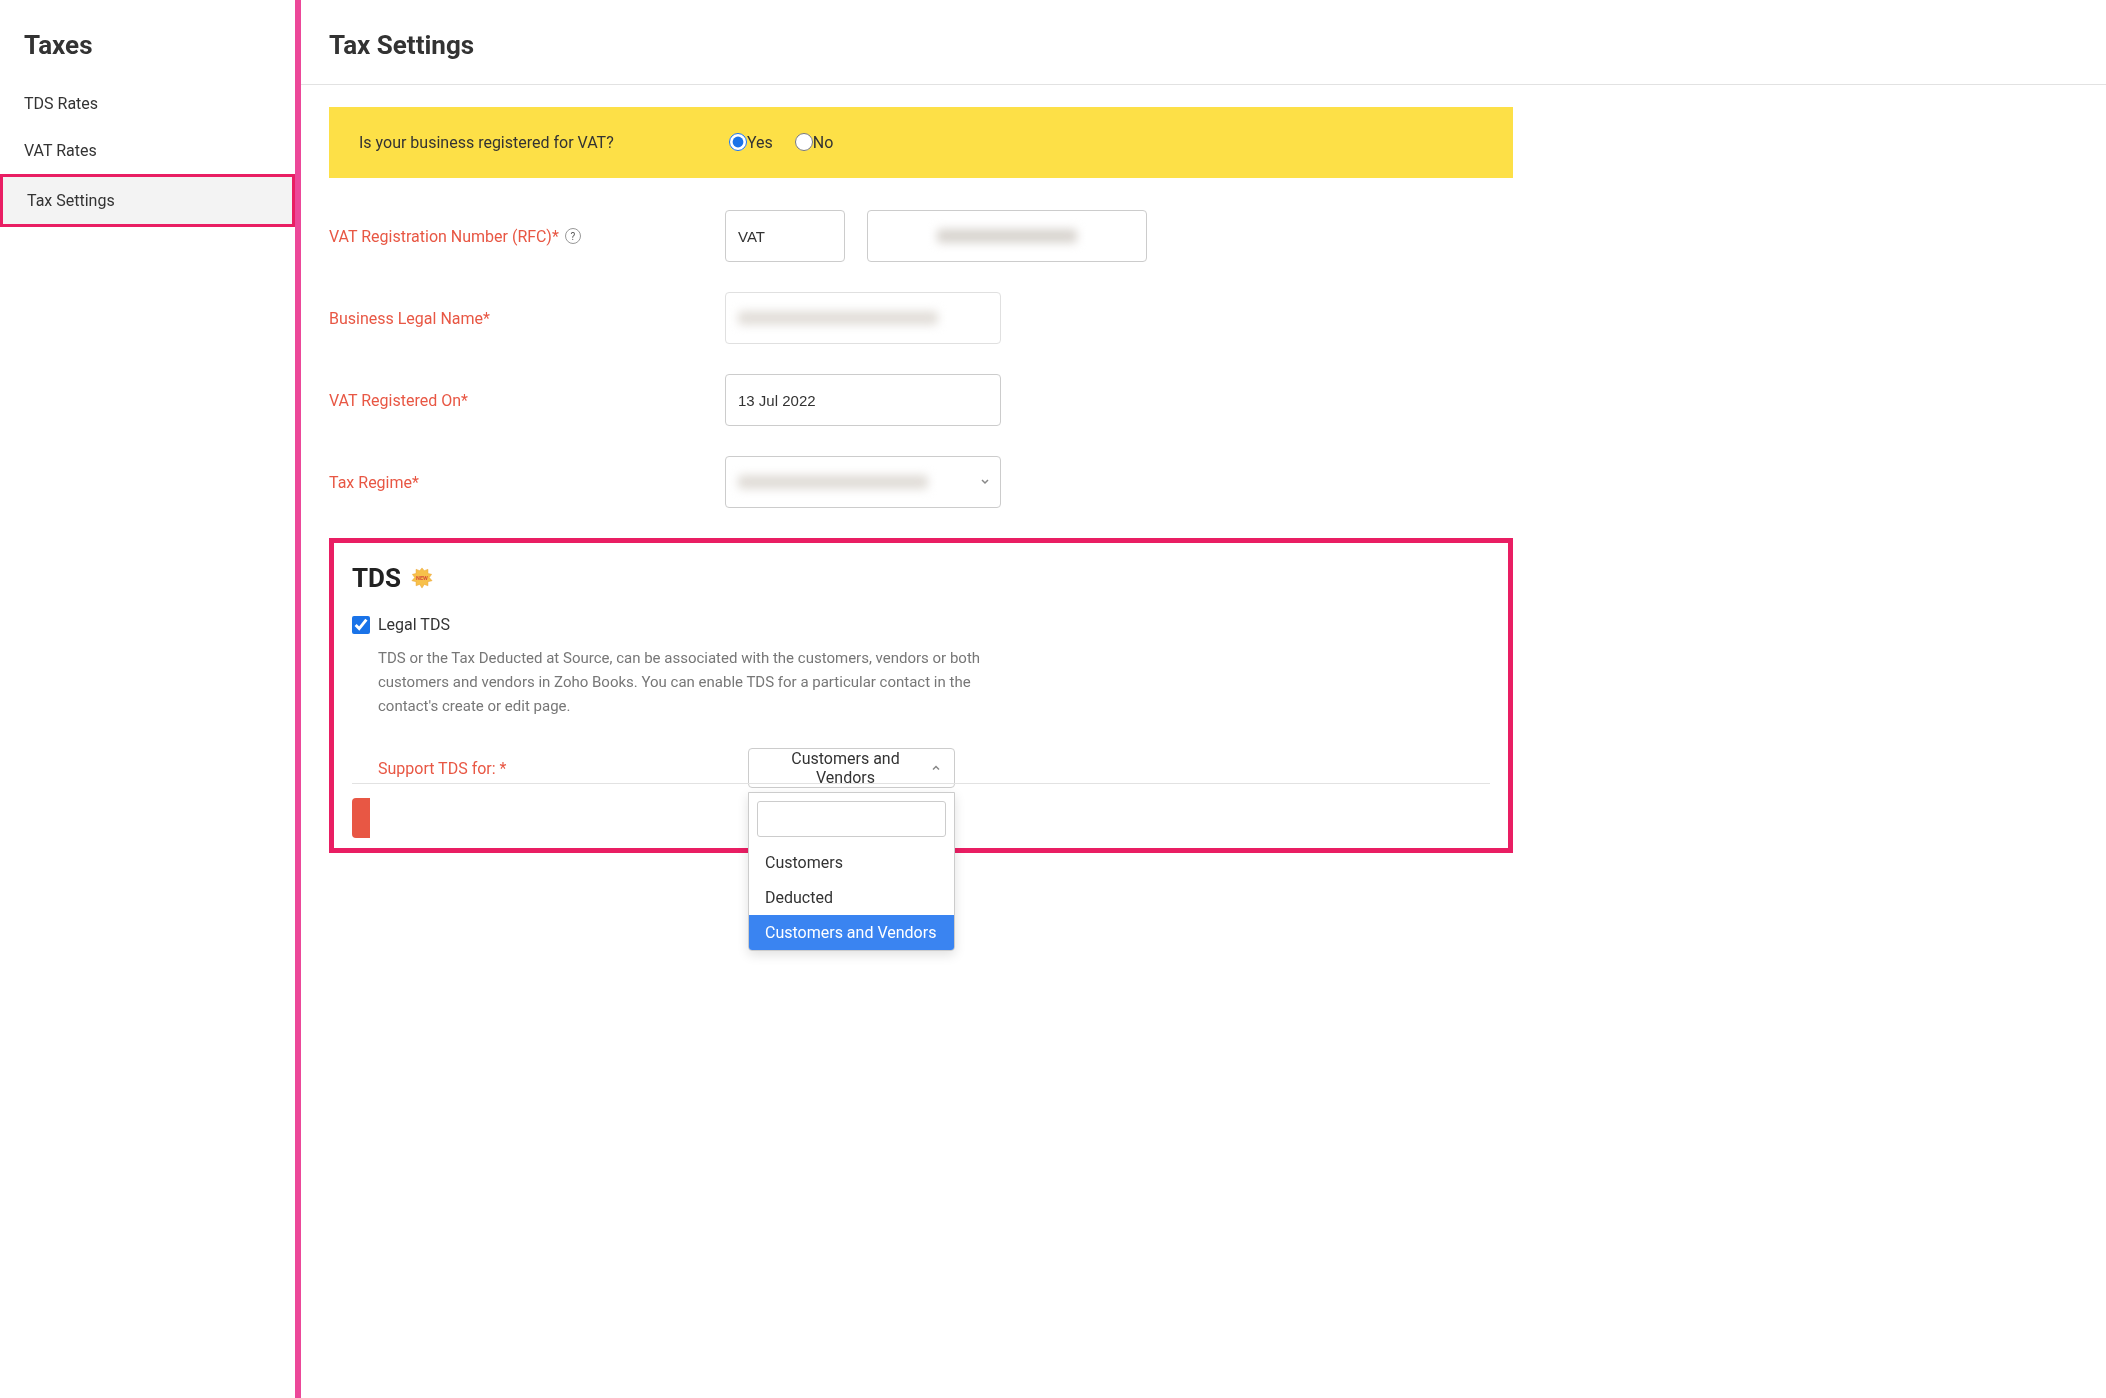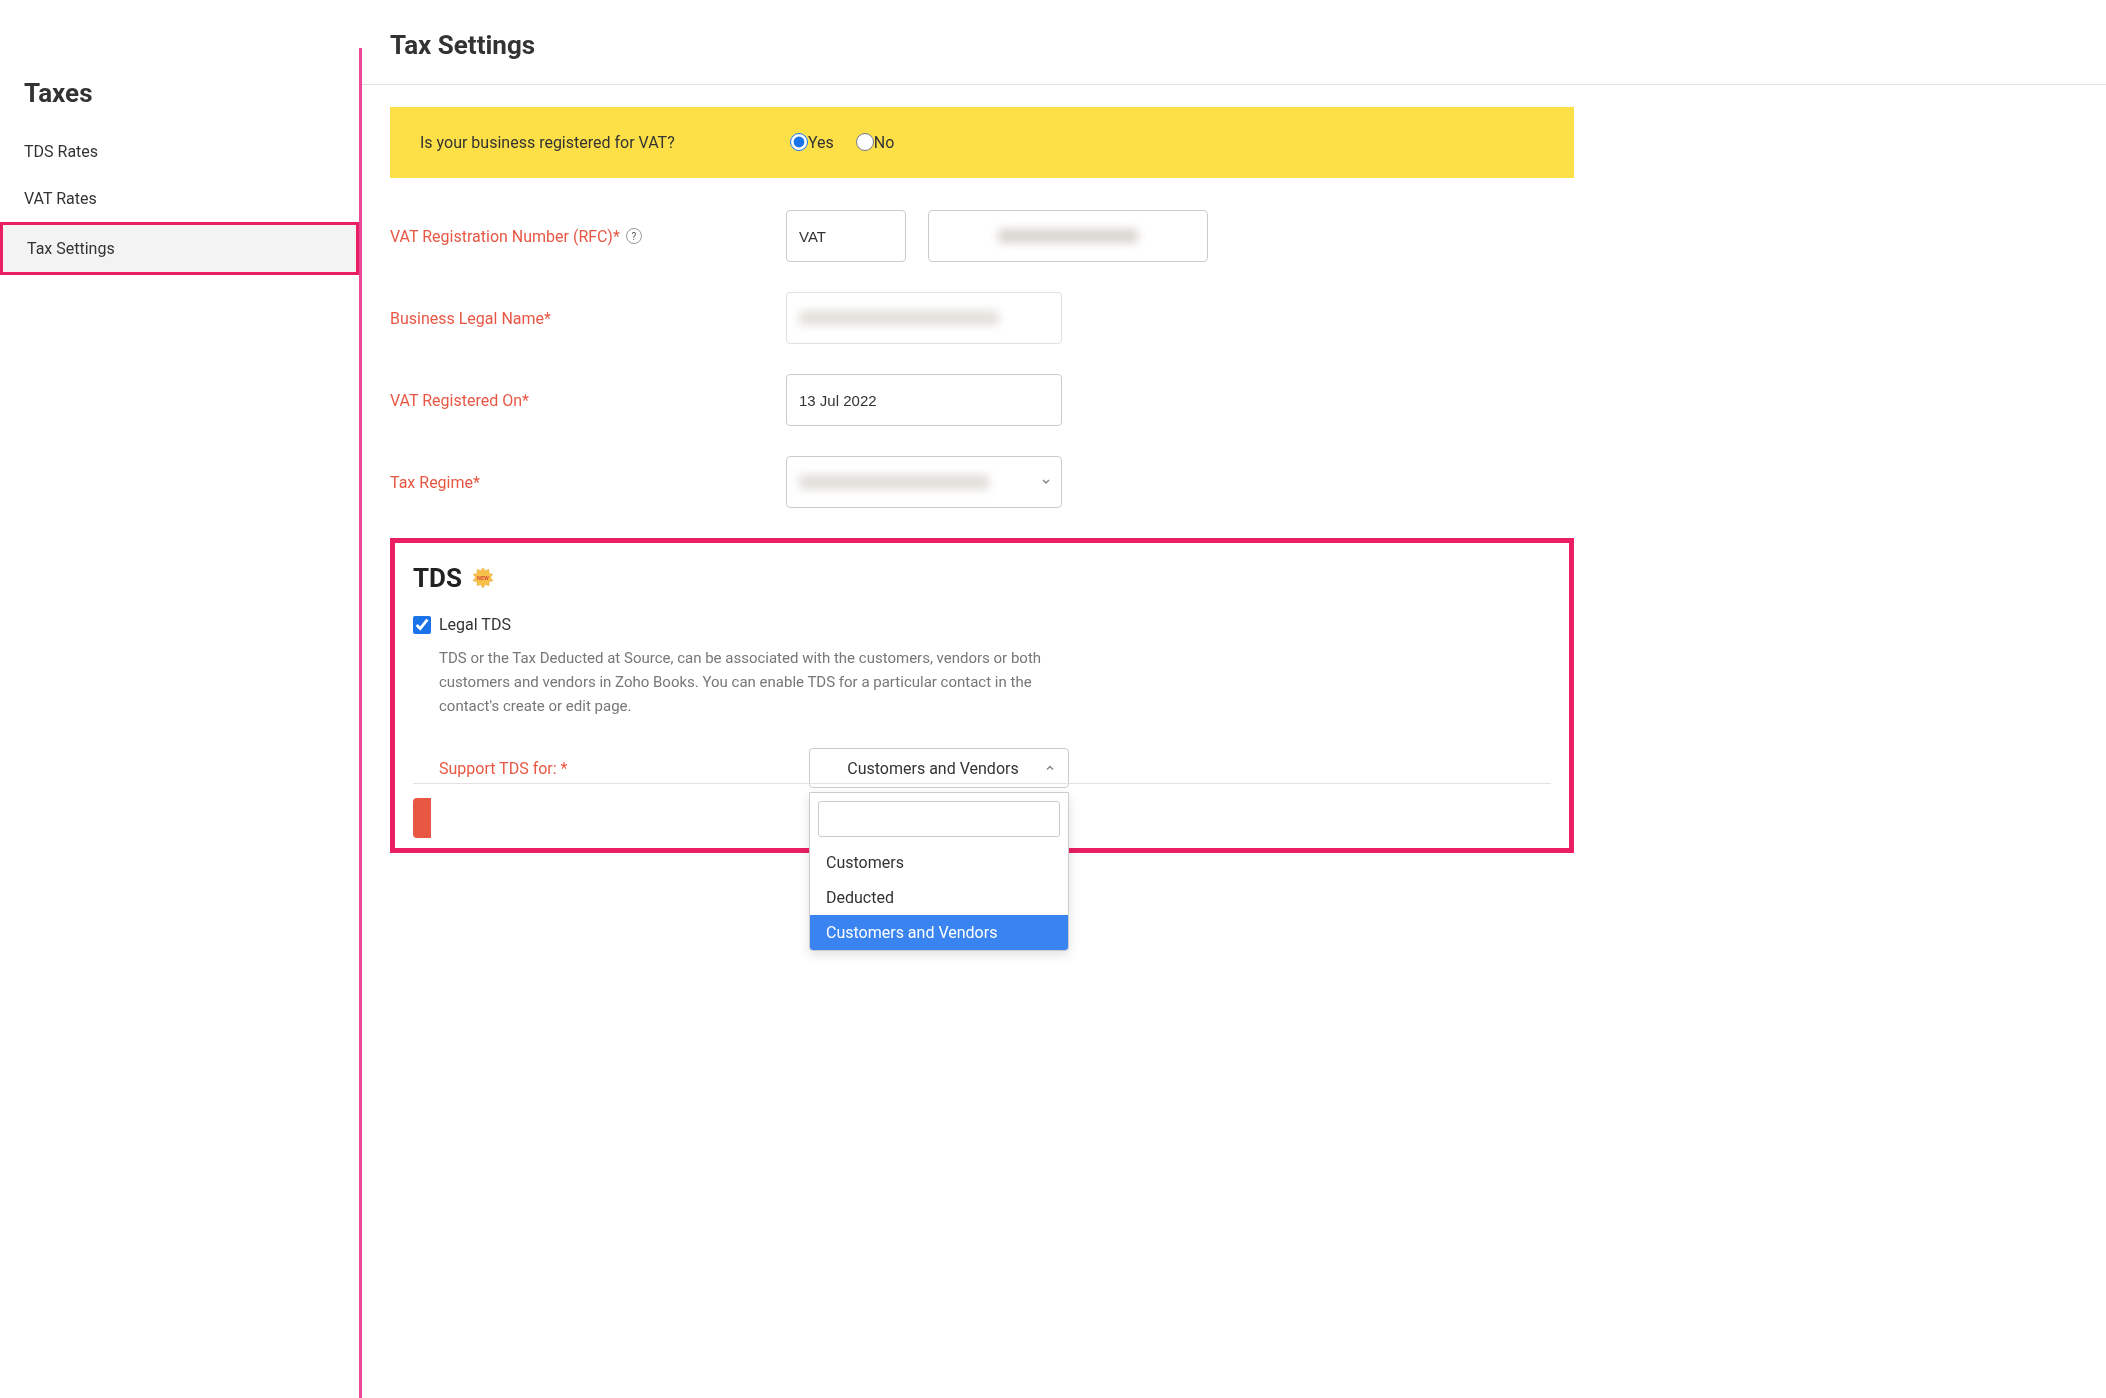--- a/index.html
+++ b/index.html
@@ -9,24 +9,23 @@
     }
     body {
       font-family: -apple-system, BlinkMacSystemFont, "Segoe UI", Roboto, "Helvetica Neue", Arial, sans-serif;
       font-size: 16px;
       color: #333;
       background: #fff;
       display: flex;
       min-height: 100vh;
     }
     .sidebar {
-      width: 362px;
-      border-right: 3px solid #ec4899;
+      width: 301px;
+      border-right: 6px solid #ec4899;
       padding-top: 18px;
-      margin-top: 48px;
     }
     .sidebar-header {
       font-size: 26px;
       font-weight: 700;
       padding: 12px 24px 20px 24px;
     }
     .sidebar-list {
       list-style: none;
     }
     .sidebar-item {
@@ -194,21 +193,21 @@
       align-items: center;
       padding: 30px 18px 0 44px;
     }
     .support-label {
       flex: 0 0 370px;
       color: #e85744;
       font-size: 16px;
     }
     .support-select-wrap {
       position: relative;
-      width: 260px;
+      width: 207px;
     }
     .support-select {
       height: 40px;
       border: 1px solid #ccc;
       border-radius: 4px;
       padding: 0 30px 0 18px;
       font-size: 16px;
       width: 100%;
       text-align: center;
       background: #fff;

